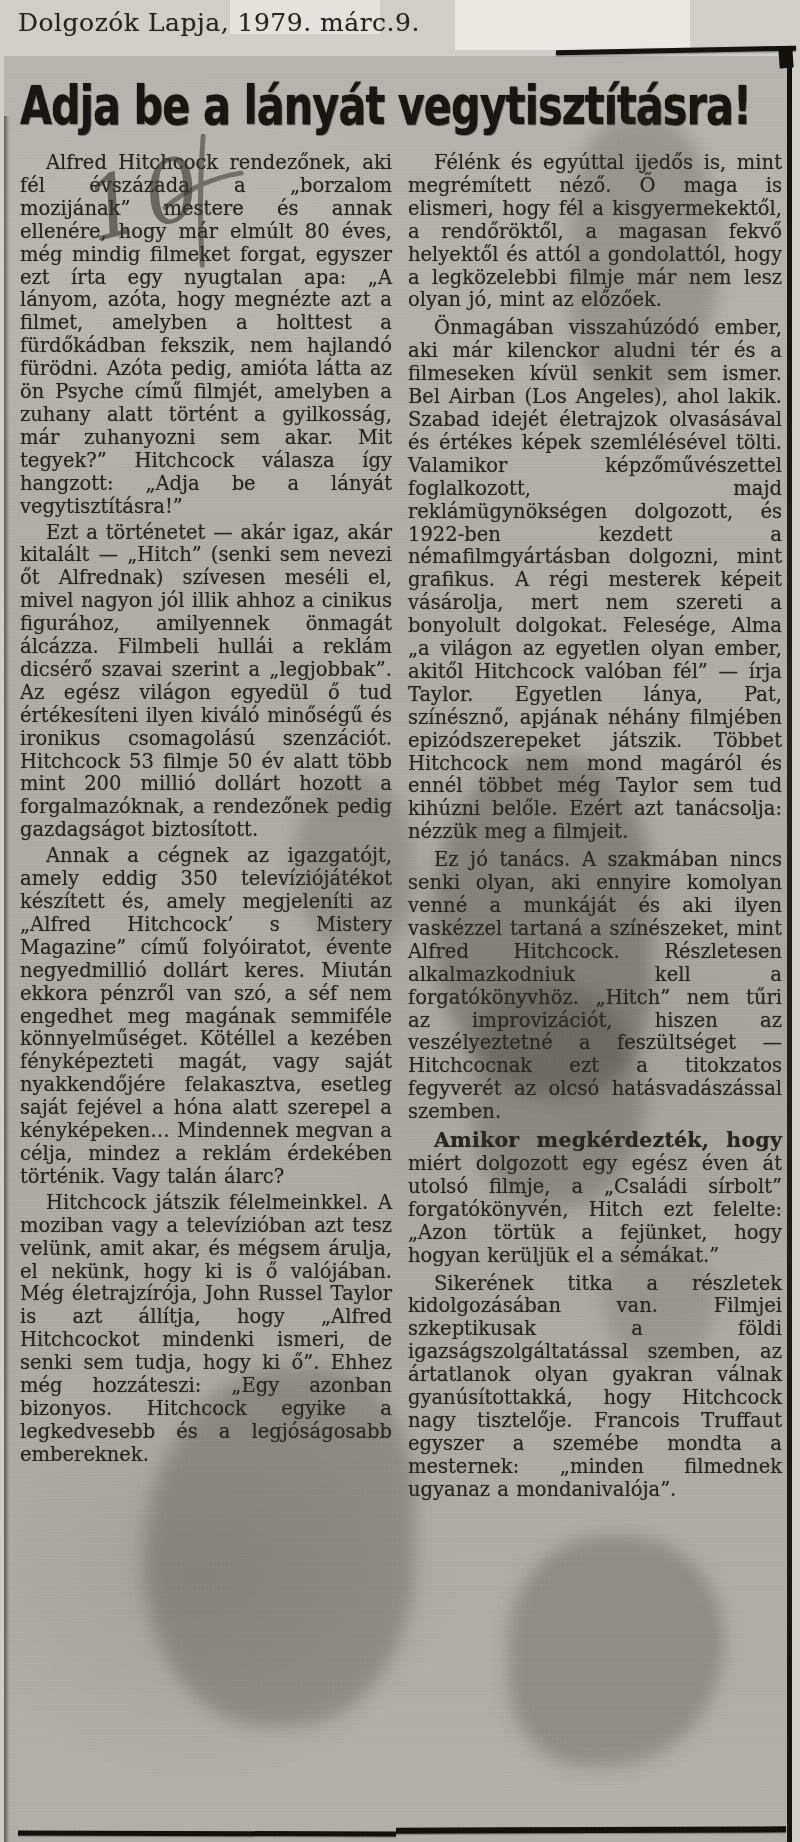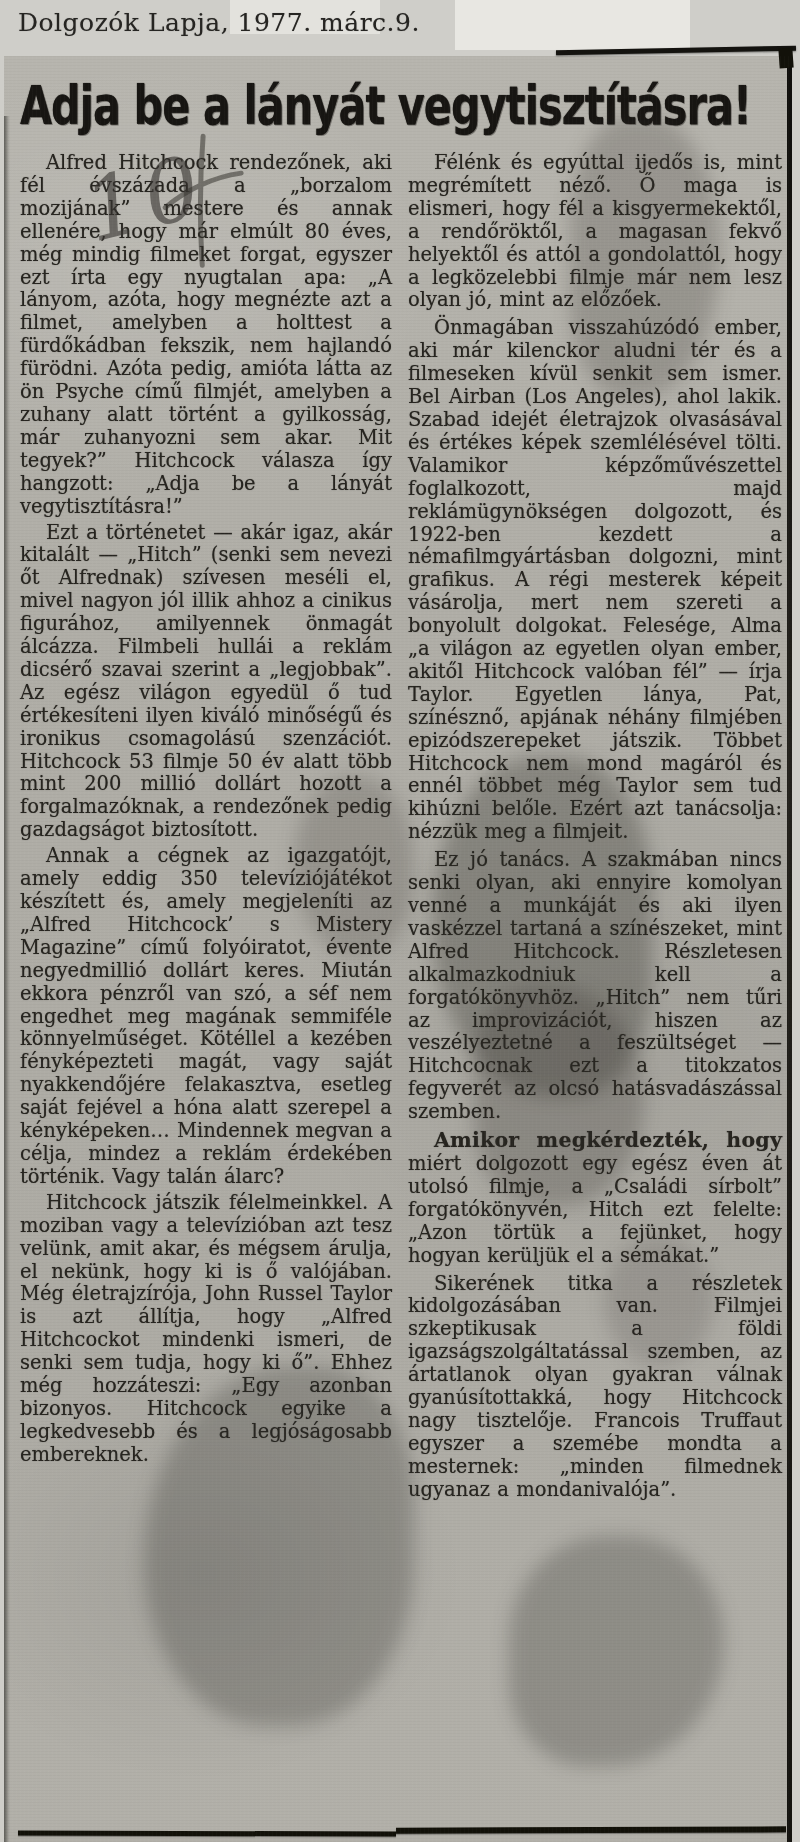--- a/index.html
+++ b/index.html
@@ -95,21 +95,21 @@
   .st5{left:505px;top:1480px;width:215px;height:230px;background:rgba(48,46,42,.26);border-radius:50% 50% 60% 40%;}
   .st6{left:290px;top:720px;width:120px;height:180px;background:rgba(48,46,42,.20);border-radius:50% 50% 45% 55%;}
   .st7{left:600px;top:1180px;width:110px;height:130px;background:rgba(48,46,42,.16);border-radius:50%;}
 </style>
 </head>
 <body>
 
 <div class="backing-strip strip-a"></div>
 <div class="backing-strip strip-b"></div>
 
-<div class="masthead">Dolgozók Lapja, 1977. márc.9.</div>
+<div class="masthead">Dolgozók Lapja, 1979. márc.9.</div>
 
 <div class="clipping">
   <div class="edge-top"></div>
   <div class="edge-right"></div>
   <div class="edge-corner"></div>
   <div class="edge-left"></div>
 
   <div class="headline">Adja be a lányát vegytisztításra!</div>
 
   <div class="col col-left">

